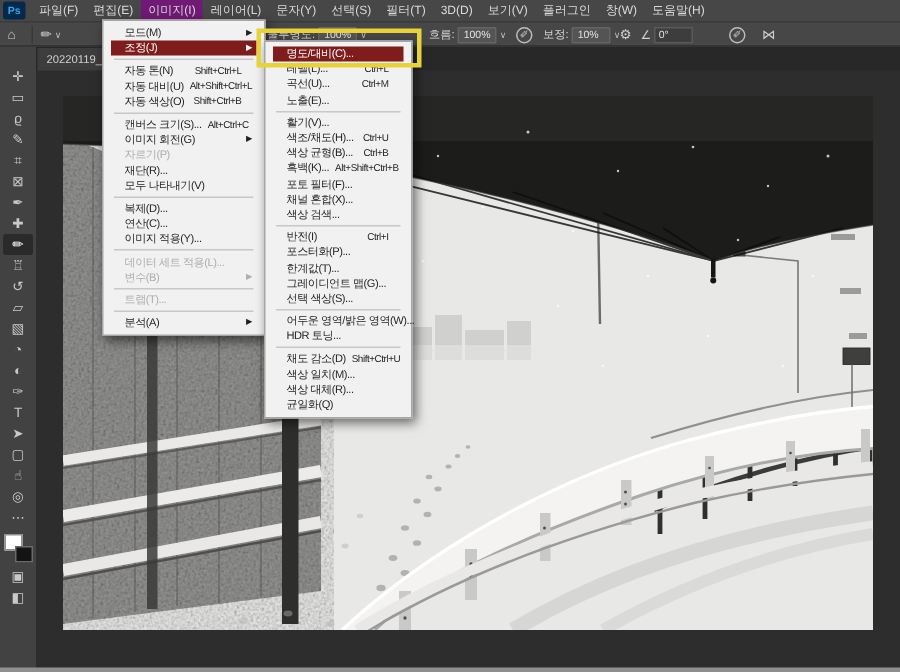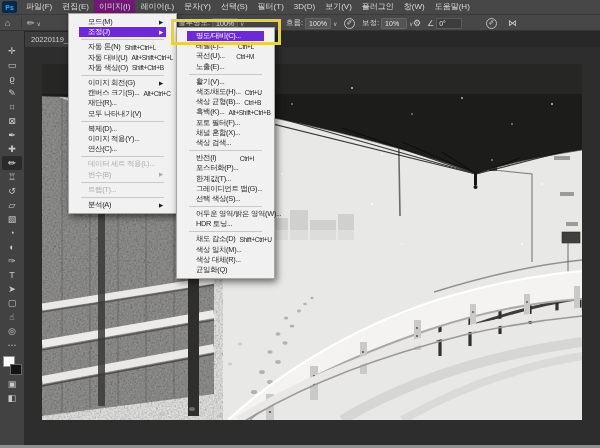--- a/index.html
+++ b/index.html
@@ -43,29 +43,29 @@
   .toolbar { position:absolute; left:0; top:31px; width:24px; height:417px; background:#424242;
     z-index:5; display:flex; flex-direction:column; align-items:center; padding-top:13px; }
   .tool { width:20px; height:14px; display:flex; align-items:center; justify-content:center;
     font-size:9px; color:#c9c9c9; flex:0 0 auto; }
   .tool.selected { background:#2a2a2a; color:#ffffff; border-radius:2px; }
   .swatches { position:relative; width:19px; height:19px; margin:4px 0 2px 0; flex:0 0 auto; }
   .swatch-fg { position:absolute; left:0; top:0; width:12px; height:11px; border:1px solid #909090; }
   .swatch-bg { position:absolute; right:0; bottom:0; width:12px; height:11px; border:1px solid #6a6a6a; }
   
   .menu-panel { position:absolute; background:#f1f1f1; border:1px solid #a6a6a6;
-    box-shadow:2px 3px 7px rgba(0,0,0,.55); z-index:20; padding:3px 10px; }
+    box-shadow:2px 3px 7px rgba(0,0,0,.55); z-index:20; padding:3px 5px; }
   #image-menu { left:68px; top:13px; width:109px; }
   #adjust-submenu { left:176px; top:27px; width:99px; }
   .menu-row { position:relative; height:10.2px; display:flex; align-items:center;
     padding:0 10px 0 9px; font-size:7.4px; color:#1f1f1f; letter-spacing:-0.3px; white-space:nowrap; }
   .mi-shortcut { margin-left:auto; font-size:6.6px; padding-left:4px; }
   .mi-arrow { position:absolute; right:3px; top:2px; font-size:5.5px; }
   .menu-row.disabled { color:#adadad; }
-  .menu-row.highlighted { background:#6d28d9; color:#ffffff; }
+  .menu-row.highlighted { background:#7f1d1d; color:#ffffff; }
   .menu-sep { height:1px; background:#c8c8c8; margin:2px 2px; }
   
   .highlight-box { position:absolute; left:171px; top:19px; width:110px; height:26px;
     border:3px solid #e8d23a; z-index:40; }
 </style>
 </head>
 <body>
 
 <div class="menubar">
   <div class="ps-logo">Ps</div>
@@ -446,52 +446,57 @@
       <span class="mi-shortcut">Alt+Shift+Ctrl+L</span>
       <span class="mi-arrow"></span>
     </div>
     <div class="menu-row">
       <span>자동 색상(O)</span>
       <span class="mi-shortcut">Shift+Ctrl+B</span>
       <span class="mi-arrow"></span>
     </div>
     <div class="menu-sep"></div>
     <div class="menu-row">
-      <span>이미지 회전(G)</span>
-      <span class="mi-shortcut"></span>
-      <span class="mi-arrow">▶</span>
-    </div>
-    <div class="menu-row">
       <span>캔버스 크기(S)...</span>
       <span class="mi-shortcut">Alt+Ctrl+C</span>
       <span class="mi-arrow"></span>
     </div>
     <div class="menu-row">
+      <span>이미지 회전(G)</span>
+      <span class="mi-shortcut"></span>
+      <span class="mi-arrow">▶</span>
+    </div>
+    <div class="menu-row disabled">
+      <span>자르기(P)</span>
+      <span class="mi-shortcut"></span>
+      <span class="mi-arrow"></span>
+    </div>
+    <div class="menu-row">
       <span>재단(R)...</span>
       <span class="mi-shortcut"></span>
       <span class="mi-arrow"></span>
     </div>
     <div class="menu-row">
       <span>모두 나타내기(V)</span>
       <span class="mi-shortcut"></span>
       <span class="mi-arrow"></span>
     </div>
     <div class="menu-sep"></div>
     <div class="menu-row">
       <span>복제(D)...</span>
       <span class="mi-shortcut"></span>
       <span class="mi-arrow"></span>
     </div>
     <div class="menu-row">
+      <span>연산(C)...</span>
+      <span class="mi-shortcut"></span>
+      <span class="mi-arrow"></span>
+    </div>
+    <div class="menu-row">
       <span>이미지 적용(Y)...</span>
-      <span class="mi-shortcut"></span>
-      <span class="mi-arrow"></span>
-    </div>
-    <div class="menu-row">
-      <span>연산(C)...</span>
       <span class="mi-shortcut"></span>
       <span class="mi-arrow"></span>
     </div>
     <div class="menu-sep"></div>
     <div class="menu-row disabled">
       <span>데이터 세트 적용(L)...</span>
       <span class="mi-shortcut"></span>
       <span class="mi-arrow"></span>
     </div>
     <div class="menu-row disabled">

